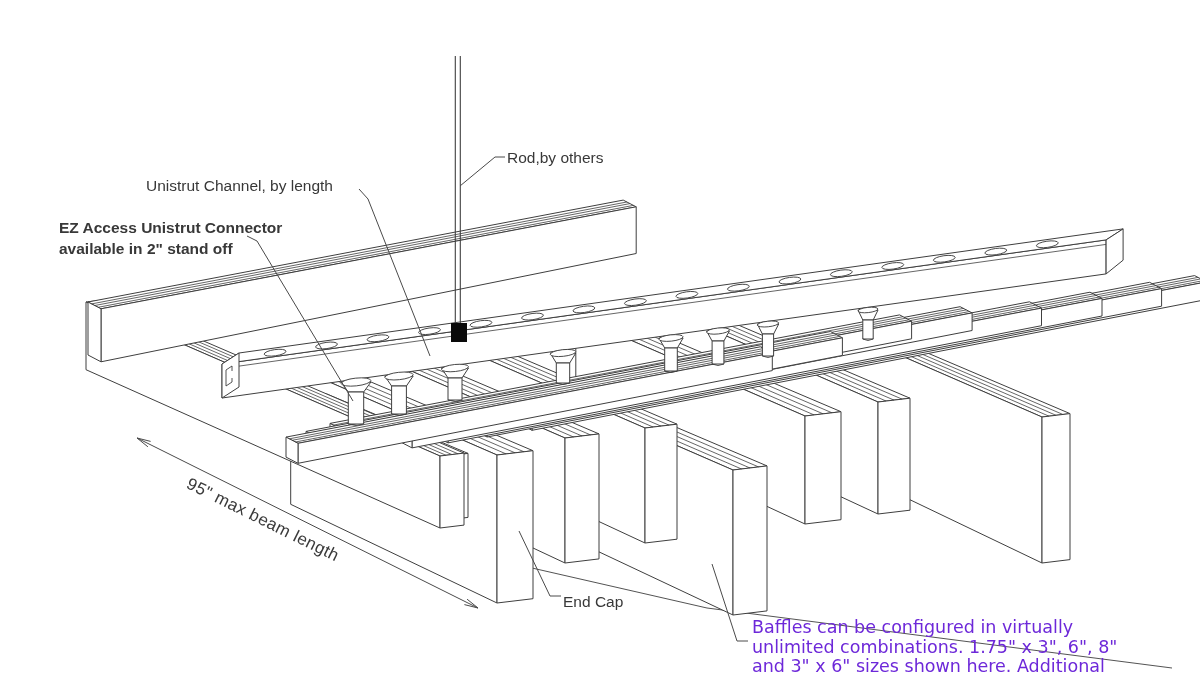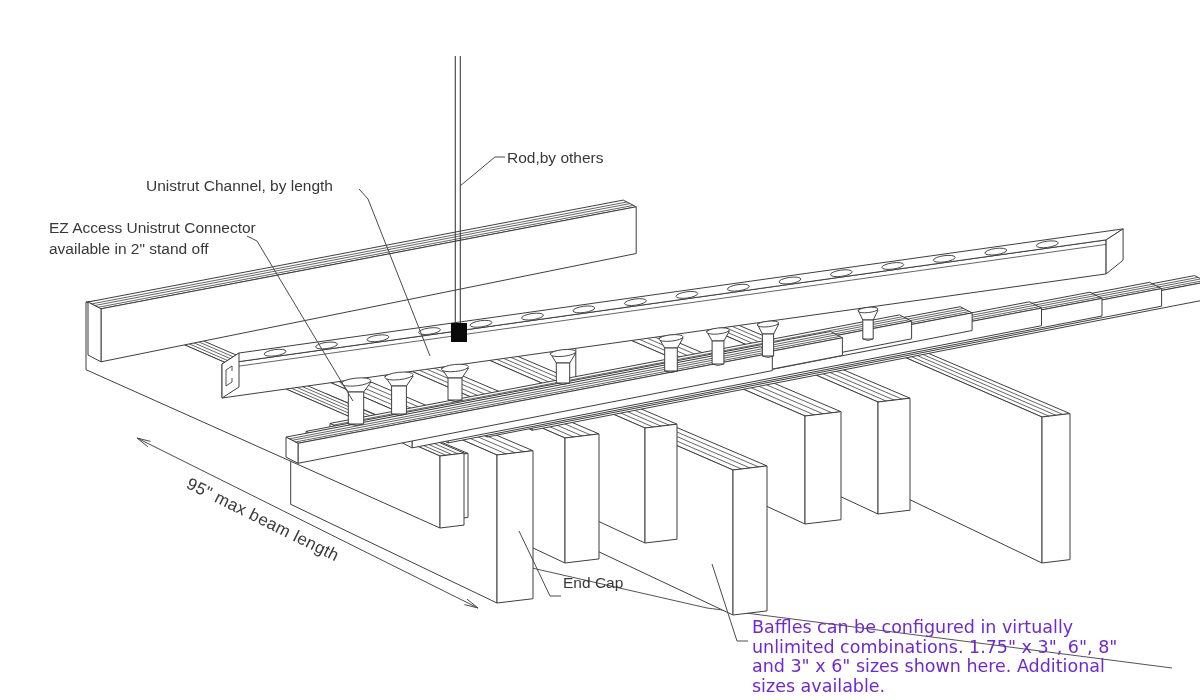--- a/index.html
+++ b/index.html
@@ -247,28 +247,27 @@
       <polyline points="359,149 368,159 430,316" fill="none" stroke="#4a4a4a" stroke-width="1"></polyline>
       <polyline points="247,196 257,201 353,361" fill="none" stroke="#4a4a4a" stroke-width="1"></polyline>
       <polyline points="561,556 550,556 519,491" fill="none" stroke="#4a4a4a" stroke-width="1"></polyline>
       <polyline points="748,601 737,601 712,524" fill="none" stroke="#4a4a4a" stroke-width="1"></polyline>
     </svg>
 
   <div class="lbl" style="left:507px; top:108px;">Rod,by others</div>
 
   <div class="lbl" style="left:146px; top:136px;">Unistrut Channel, by length</div>
 
-  <div class="lbl lbl2" style="left:49px; top:177px;">
+  <div class="lbl lbl2" style="left:59px; top:177px;font-weight:bold;">
     <div>EZ Access Unistrut Connector</div>
     <div>available in 2" stand off</div>
   </div>
 
   <div class="dim-lbl">95" max beam length</div>
 
-  <div class="lbl" style="left:563px; top:533px;">End Cap</div>
+  <div class="lbl" style="left:563px; top:552px;">End Cap</div>
 
   <div class="note">
     <div>Baffles can be configured in virtually</div>
     <div>unlimited combinations. 1.75" x 3", 6", 8"</div>
     <div>and 3" x 6" sizes shown here. Additional</div>
-    <div>sizes available.</div>
   </div>
 </div>
 
 </body></html>

